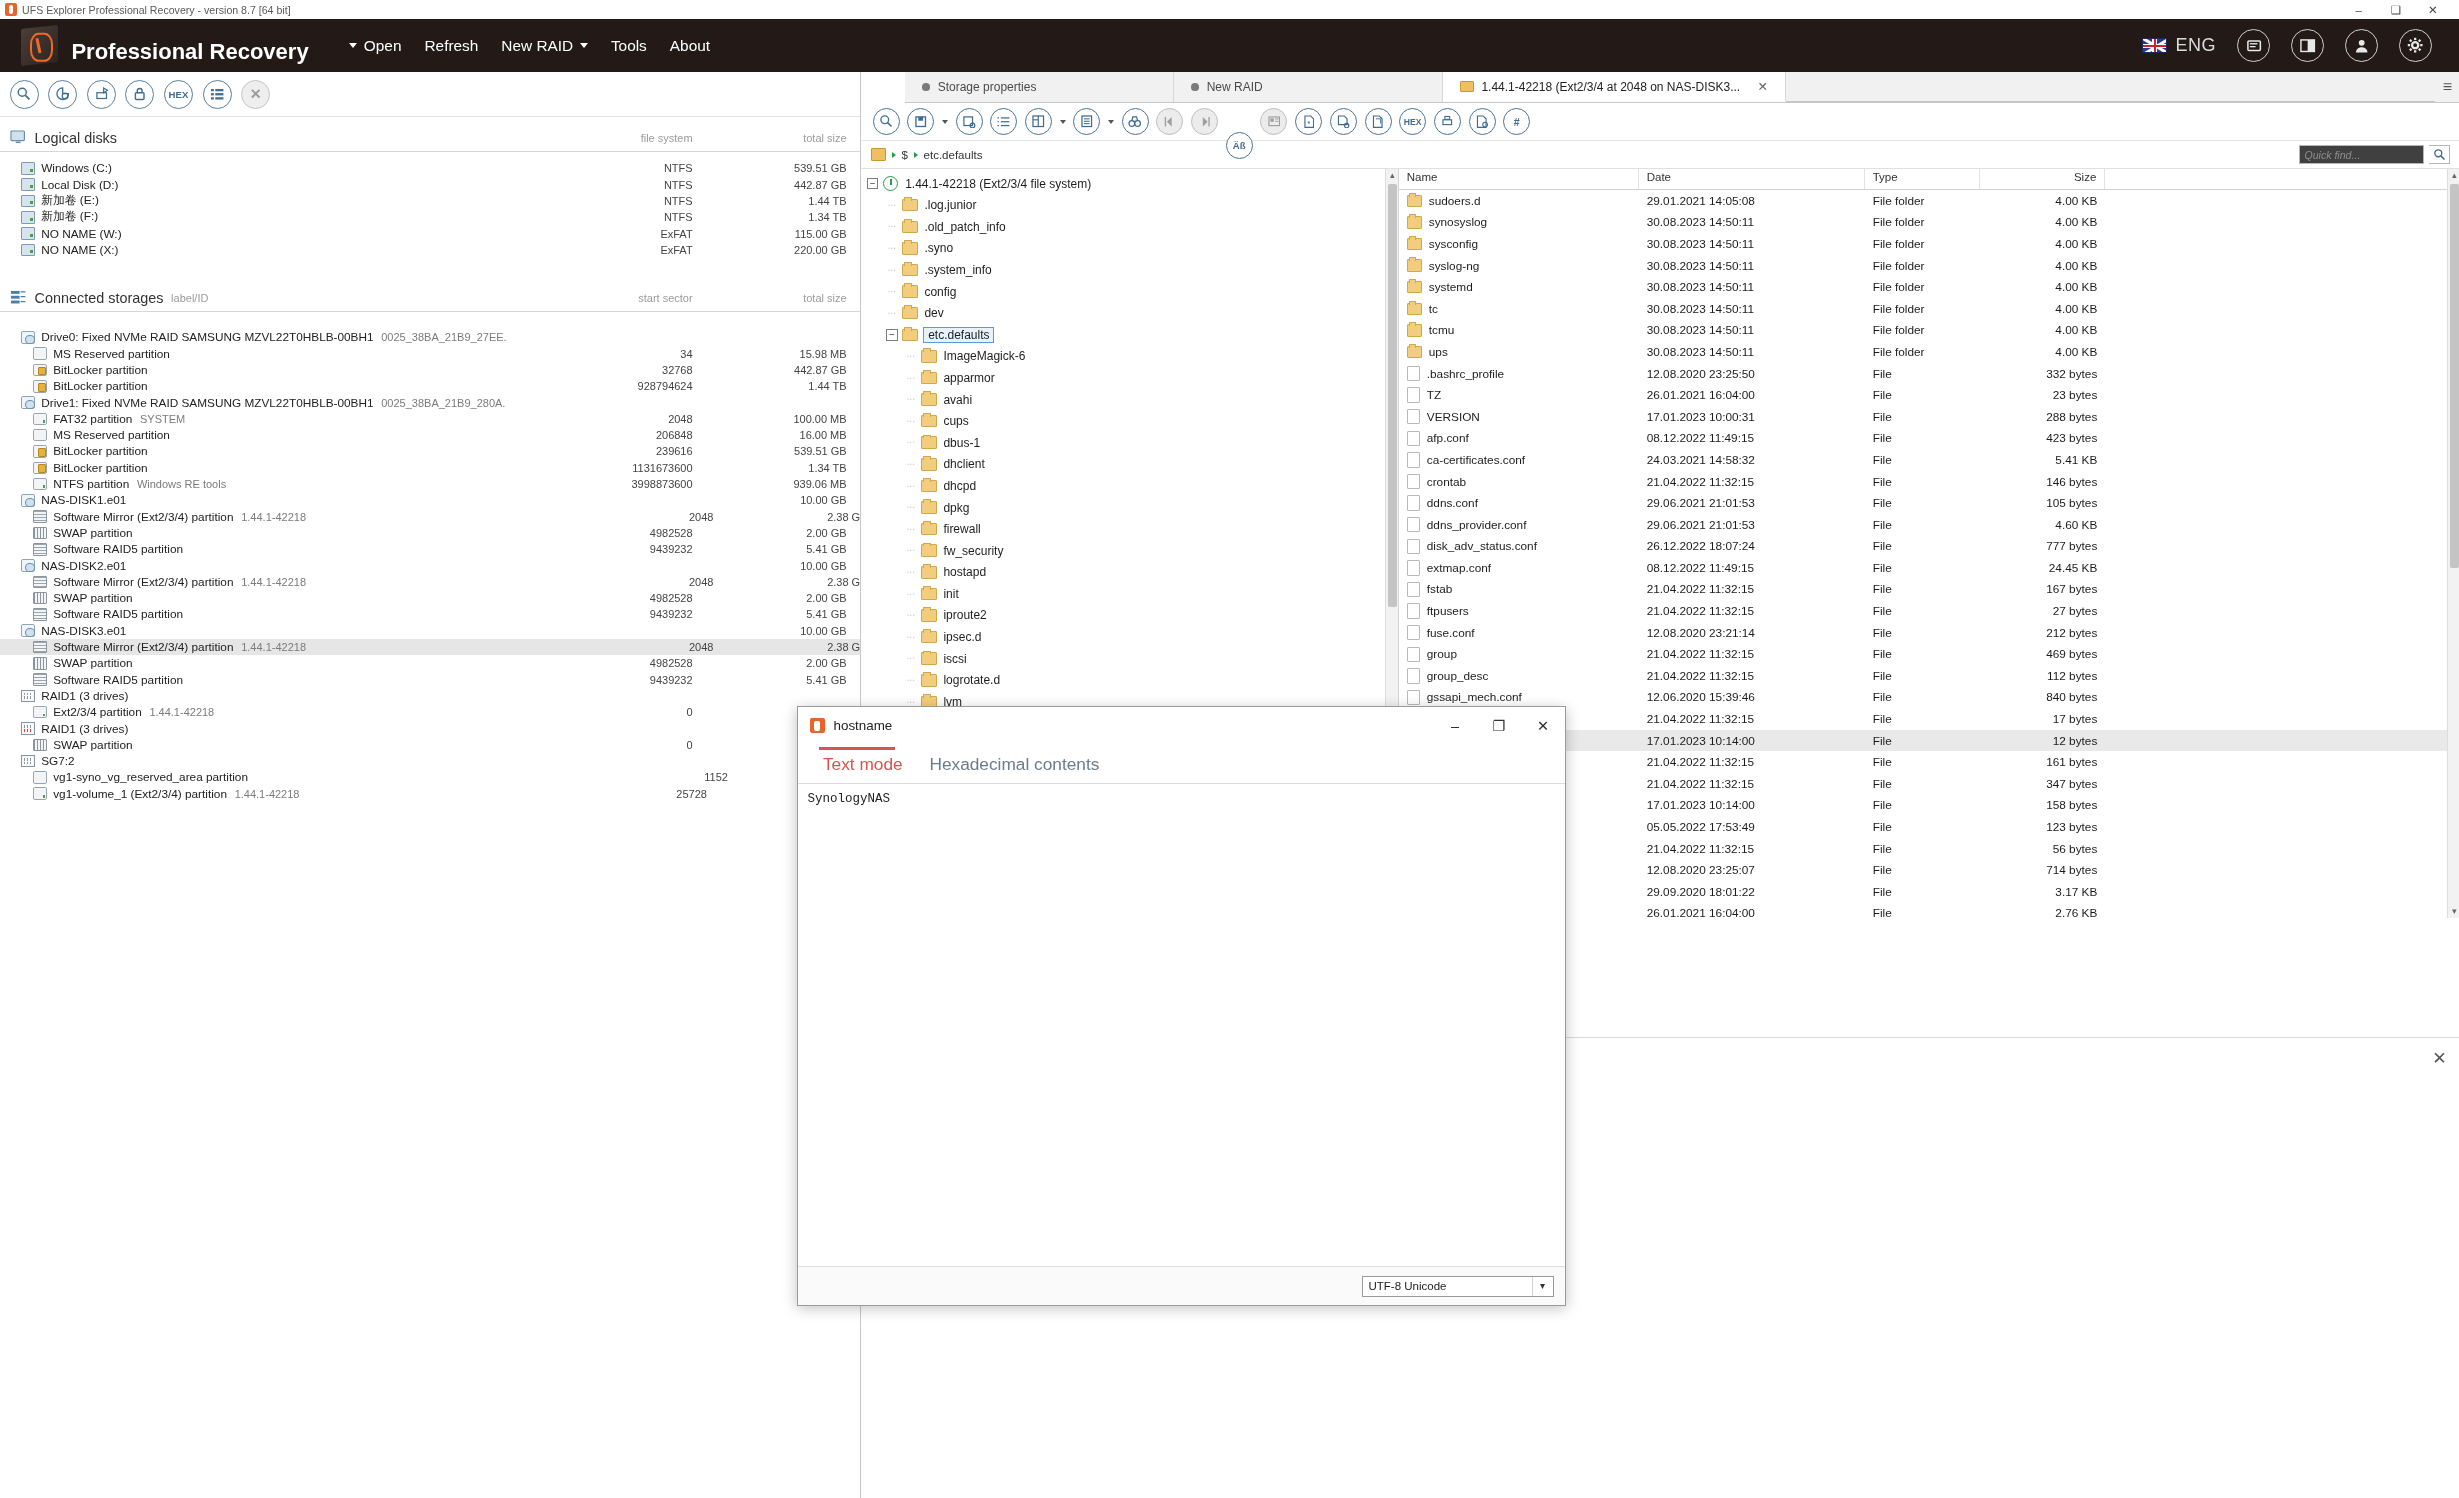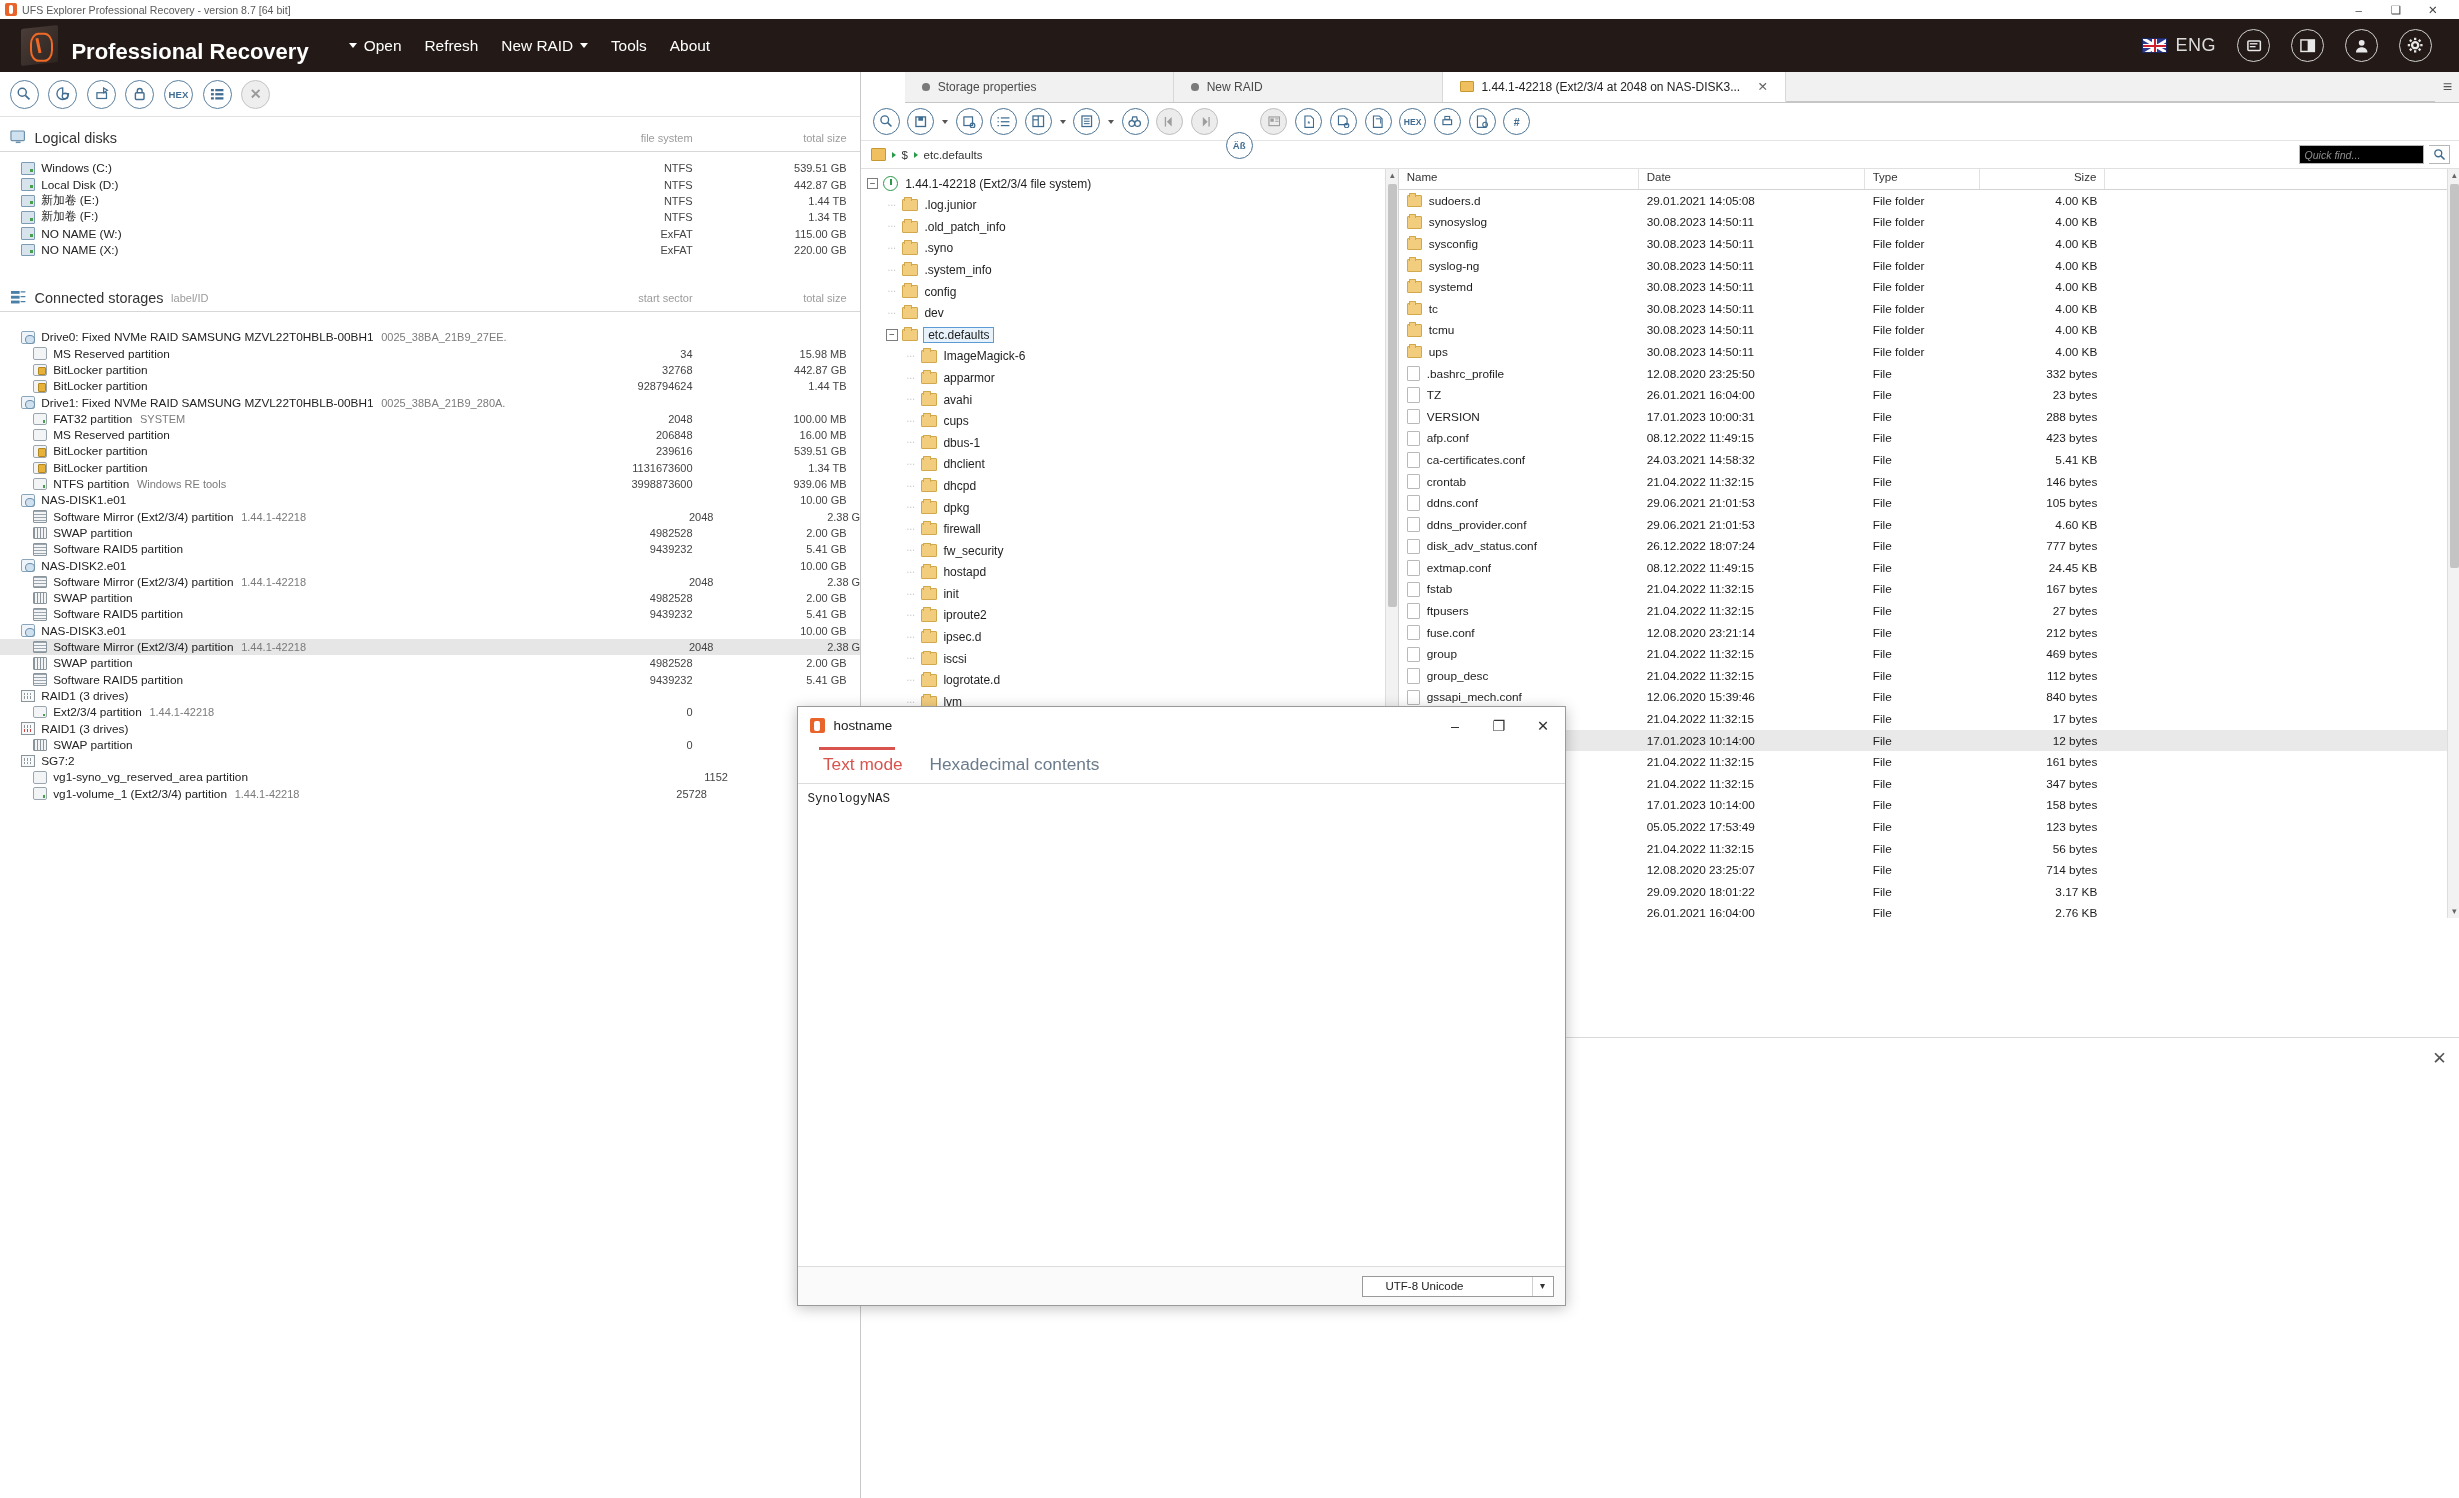--- a/index.html
+++ b/index.html
@@ -185,21 +185,21 @@
 
   .pathbar {
     height: 28px; display:flex; align-items:center; gap:5.8px; padding: 0 9.6px;
     border-bottom:1px solid #e0e0e0; background:#fff;
   }
   .pathbar .pfolder { width:15.4px;height:12.5px;background:#f0c060;border:1px solid #c49a30;border-radius:1px; }
   .pathbar .pseg { font-size:11.5px;color:#333; display:flex;align-items:center;gap:4.8px; }
   .pathbar .pchev { width:0;height:0;border-top:3.8px solid transparent;border-bottom:3.8px solid transparent;border-left:4.8px solid #2a9a4a; }
   .pathbar .pfill { flex:1 1 auto; }
   .qf {
-    width: 125px; height: 19px; border:1px solid #b6b6b6; background:#000000;
+    width: 125px; height: 19px; border:1px solid #b6b6b6; background:#404040;
     font-size:10.6px; color:#8e8e8e; font-style: italic; padding: 0 4.8px;
     display:flex;align-items:center;
   }
   .qfbtn {
     width:21px;height:19px;border:1px solid #b6b6b6;border-left:none;background:#fff;
     display:flex;align-items:center;justify-content:center;color:#3f6c90;
   }
 
   .content-split { display:flex; height: 749px; }
   .tree-pane {
@@ -269,21 +269,21 @@
   .dlg-tab.active:before {
     content:""; position:absolute; left: 9.6px; right: 21px; top: -7.7px; height: 3.8px; background:#d9534f;
   }
   .dlg-body {
     flex: 1 1 auto; background:#fff; padding: 7.7px 9.6px; font-family:"Liberation Mono", monospace;
     font-size: 12.5px; color:#222; border-bottom: 1px solid #dcdcdc; overflow:hidden;
   }
   .dlg-footer { height: 38px; display:flex; align-items:center; justify-content:flex-end; padding-right: 11.5px; background:#fafafa; }
   .enc-select {
     width: 192px; height: 21px; border:1px solid #9a9a9a; background:#fff; display:flex; align-items:center;
-    font-size: 11.5px; color:#222; padding-left: 23px;
+    font-size: 11.5px; color:#222; padding-left: 6px;
   }
   .enc-select .ecaret {
     margin-left:auto; width: 21px; height: 19px; border-left:1px solid #cfcfcf;
     display:flex;align-items:center;justify-content:center;font-size:8.6px;color:#333;
   }
 </style>
 </head>
 <body>
 
 <div class="winbar">

